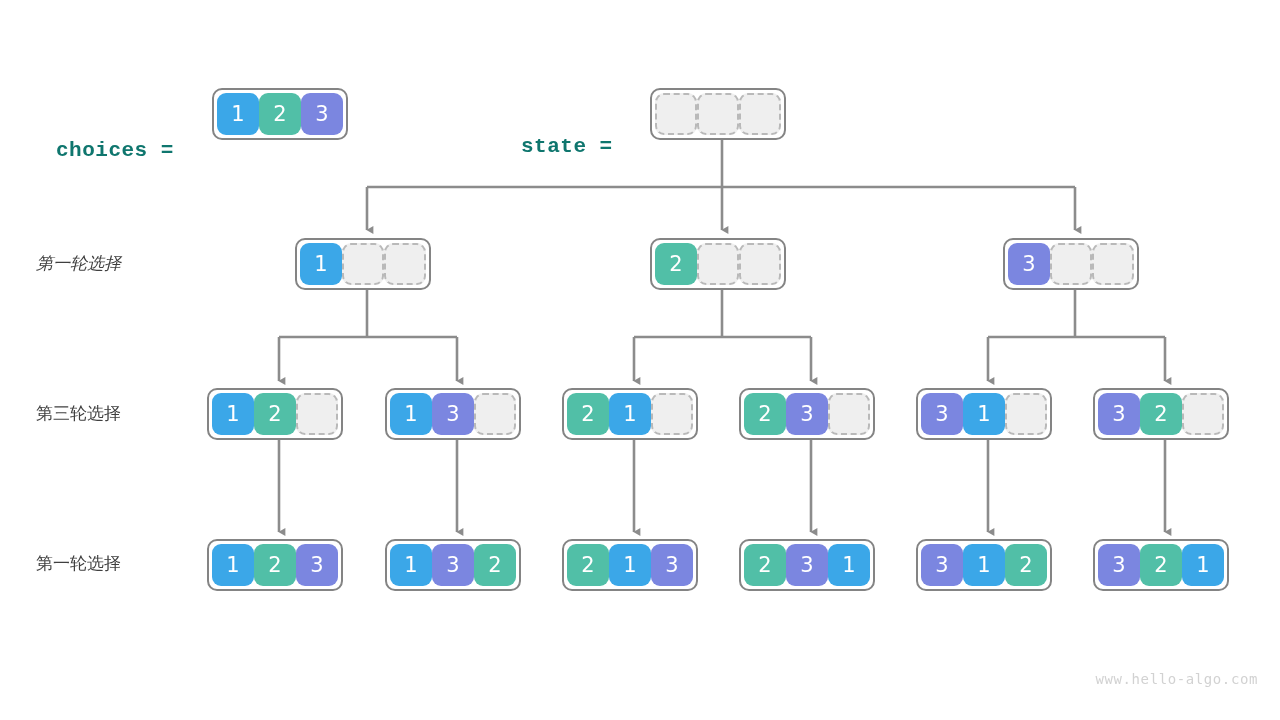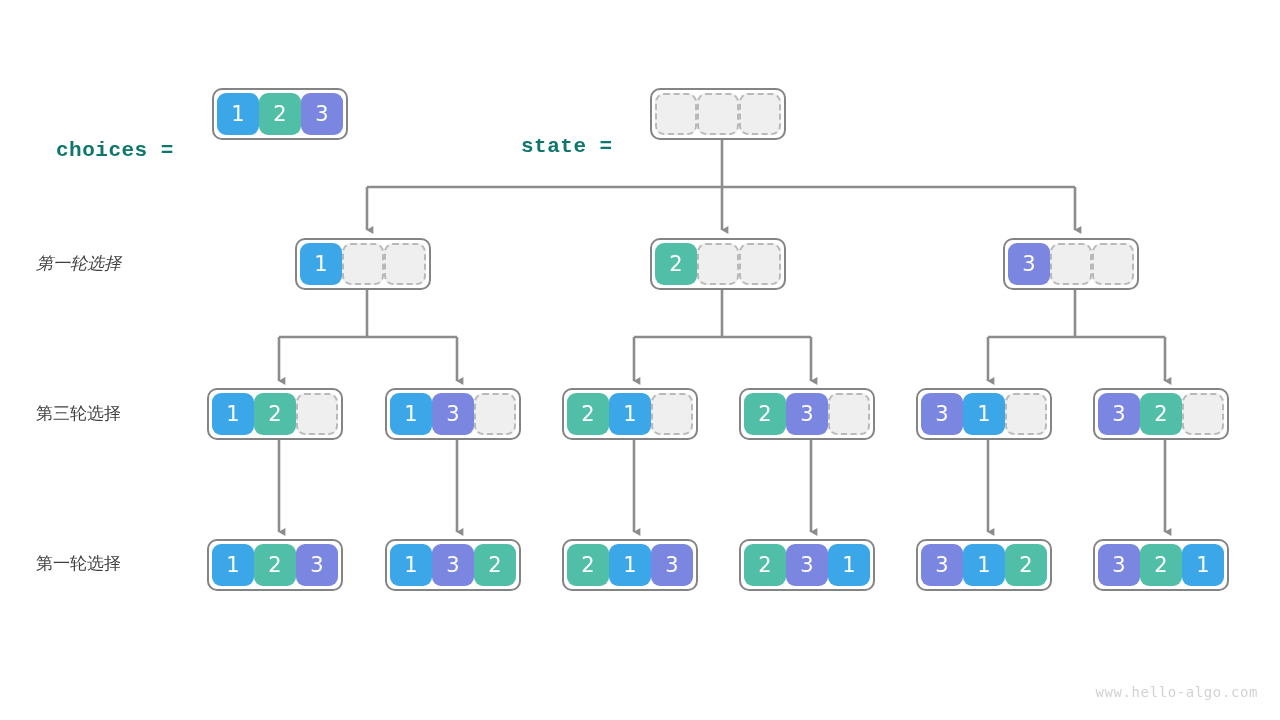--- a/index.html
+++ b/index.html
@@ -92,21 +92,21 @@
     background: #efefef;
     border: 2px dashed #b9b9b9;
     color: transparent;
   }
 
   
   .watermark {
     position: absolute;
     z-index: 3;
     right: 22px;
-    bottom: 20px;
+    bottom: 33px;
     font-family: "DejaVu Sans Mono", "Liberation Mono", monospace;
     font-size: 14px;
     color: #d2d2d2;
     letter-spacing: 0.6px;
     white-space: nowrap;
   }
 </style>
 </head>
 <body>
 

